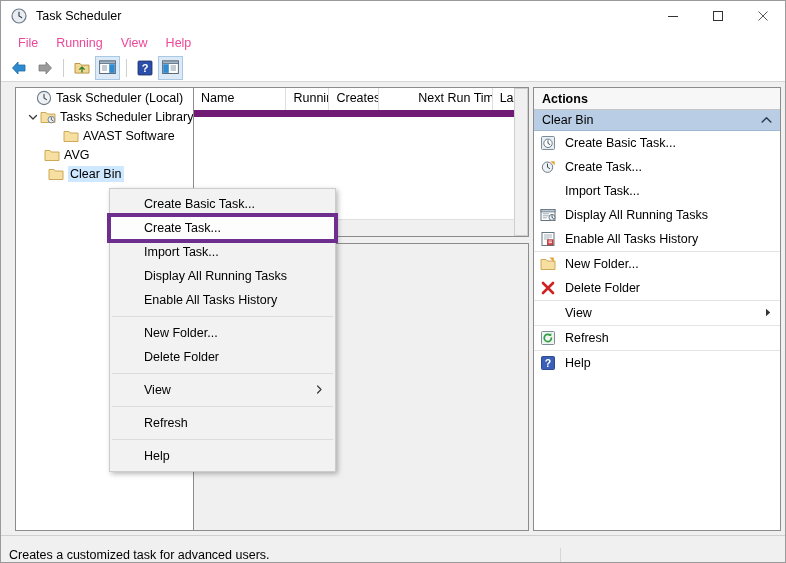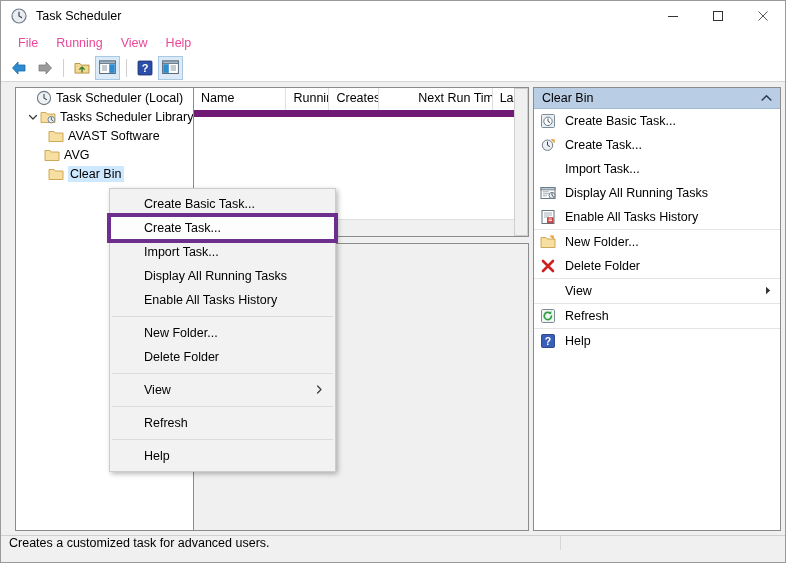--- a/index.html
+++ b/index.html
@@ -289,21 +289,21 @@
   
   .statusbar {
     position: absolute;
     left: 0; bottom: 0;
     width: 100%;
     height: 27px;
     background: #f0f0f0;
     border-top: 1px solid #d0d0d0;
     box-sizing: border-box;
     display: flex;
-    align-items: flex-start;
+    align-items: flex-end;
   }
   .sb-cell {
     display: flex;
     align-items: center;
     padding-left: 8px;
     font-size: 12.5px;
     color: #000000;
     border-right: 1px solid #d6d6d6;
     background: #f0f0f0;
     box-sizing: border-box;
@@ -454,21 +454,21 @@
             </svg>
         </span>
         <svg class="node-ico" viewBox="0 0 16 16">
           <path d="M1 3.5h5l1.2 1.5H15v8.5H1z" fill="#f6dfa0" stroke="#c8a04a" stroke-width="0.9"></path>
           <circle cx="11.3" cy="10.6" r="3.3" fill="#e7eef5" stroke="#6c7a86" stroke-width="0.9"></circle>
           <path d="M11.3 8.6v2l1.4 0.9" stroke="#3b4750" stroke-width="0.9" fill="none" stroke-linecap="round"></path>
         </svg>
         <span class="node-lbl">Tasks Scheduler Library</span>
       </div>
 
-      <div class="tree-node" style="padding-left:32px;">
+      <div class="tree-node" style="padding-left:47px;">
         <svg class="node-ico" viewBox="0 0 16 16">
           <path d="M1 3.5h5l1.2 1.5H15v8.5H1z" fill="#f6dfa0" stroke="#c8a04a" stroke-width="0.9"></path>
         </svg>
         <span class="node-lbl">AVAST Software</span>
       </div>
 
       <div class="tree-node" style="padding-left:28px;">
         <svg class="node-ico" viewBox="0 0 16 16">
           <path d="M1 3.5h5l1.2 1.5H15v8.5H1z" fill="#f6dfa0" stroke="#c8a04a" stroke-width="0.9"></path>
         </svg>
@@ -500,20 +500,21 @@
               <path d="M2.6 1.2L6 4.5L2.6 7.8" stroke="#3a3a3a" stroke-width="1.3" fill="none" stroke-linecap="round" stroke-linejoin="round"></path>
             </svg>
         </div>
       </div>
     </div>
     <div class="list-vscroll"></div>
 
     <div class="detail-pane"></div>
 
     <div class="actions-pane">
+      <div class="actions-title">Actions</div>
       <div class="actions-section">
         <span class="sec-lbl">Clear Bin</span>
         <span>
           <svg width="11" height="8" viewBox="0 0 11 8">
               <path d="M1.2 6L5.5 1.8L9.8 6" stroke="#2b3b4c" stroke-width="1.5" fill="none" stroke-linecap="round" stroke-linejoin="round"></path>
             </svg>
         </span>
       </div>
 
       <div class="act-item">

